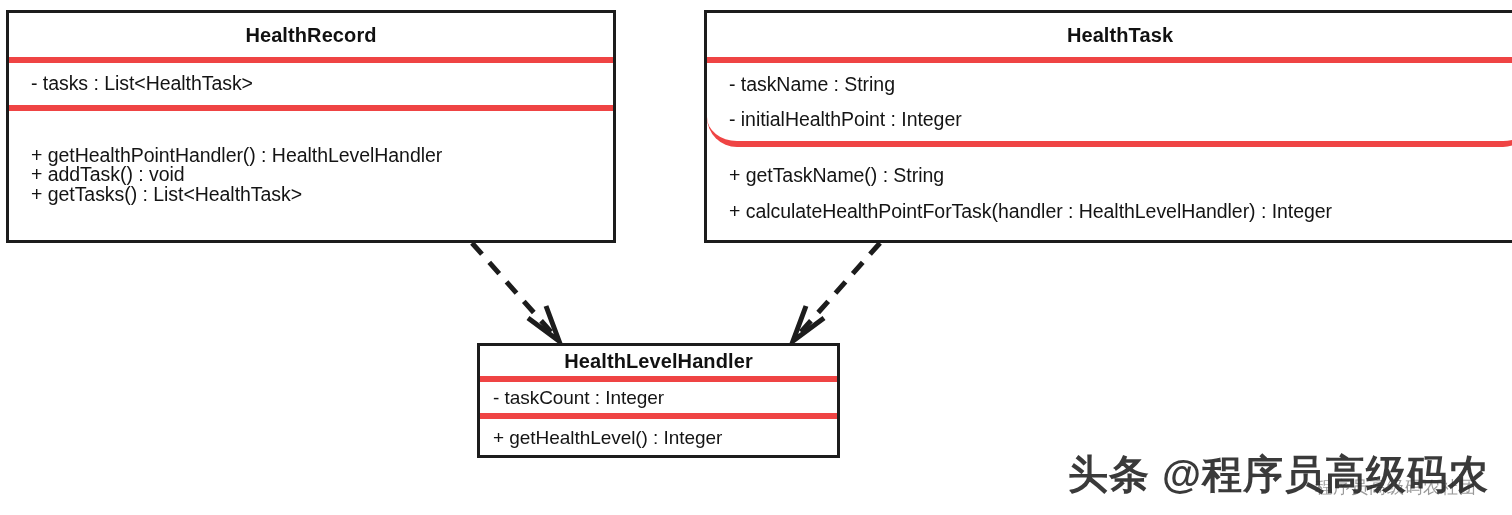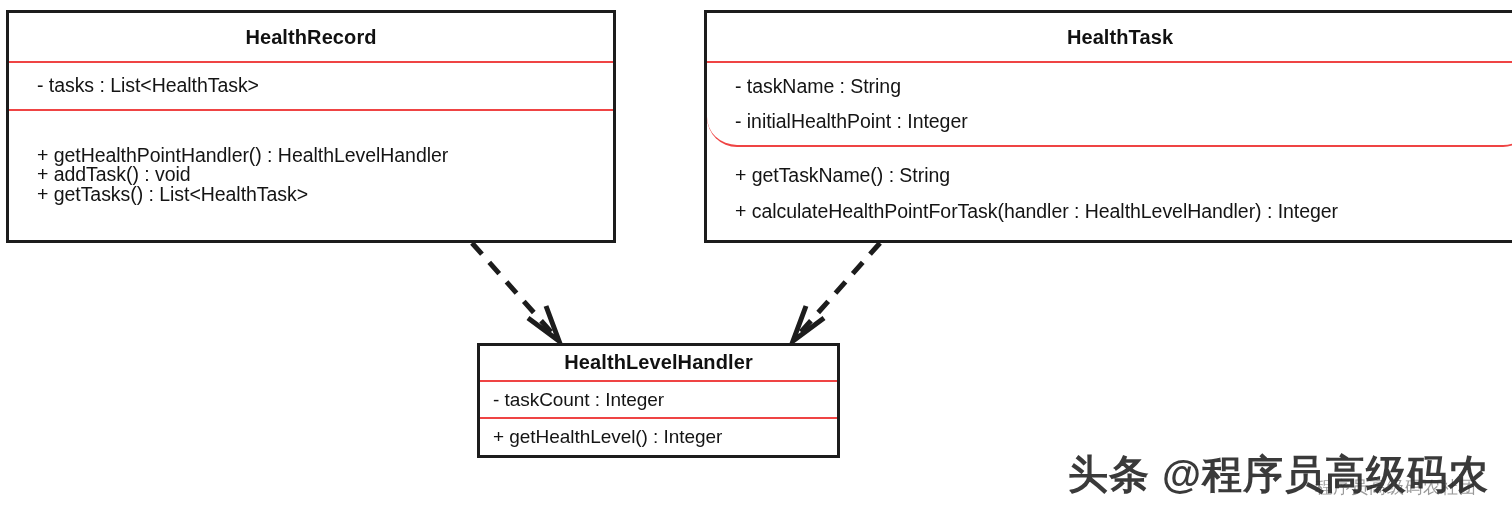--- a/index.html
+++ b/index.html
@@ -28,42 +28,42 @@
     position: absolute;
     box-sizing: border-box;
     background: #ffffff;
     border: 3px solid #1c1c1c;
     display: flex;
     flex-direction: column;
     z-index: 3;
   }
   .uml-compartment {
     box-sizing: border-box;
-    border-bottom: 2px solid #ef4444;
+    border-bottom: 6px solid #ef4444;
     display: flex;
     flex-direction: column;
     justify-content: center;
   }
   .uml-compartment:last-child {
     border-bottom: none;
   }
   .uml-title {
     text-align: center;
     font-weight: bold;
     font-size: 20px;
     letter-spacing: 0.1px;
     color: #111111;
     white-space: nowrap;
   }
   .uml-member {
     font-size: 19.5px;
     line-height: 1.0;
     color: #141414;
     white-space: nowrap;
-    padding-left: 28px;
+    padding-left: 22px;
     letter-spacing: -0.05px;
   }
   .members-list {
     display: flex;
     flex-direction: column;
     justify-content: center;
   }
 
   
   #class-health-record { left: 6px;   top: 10px;  width: 610px; height: 233px; }

